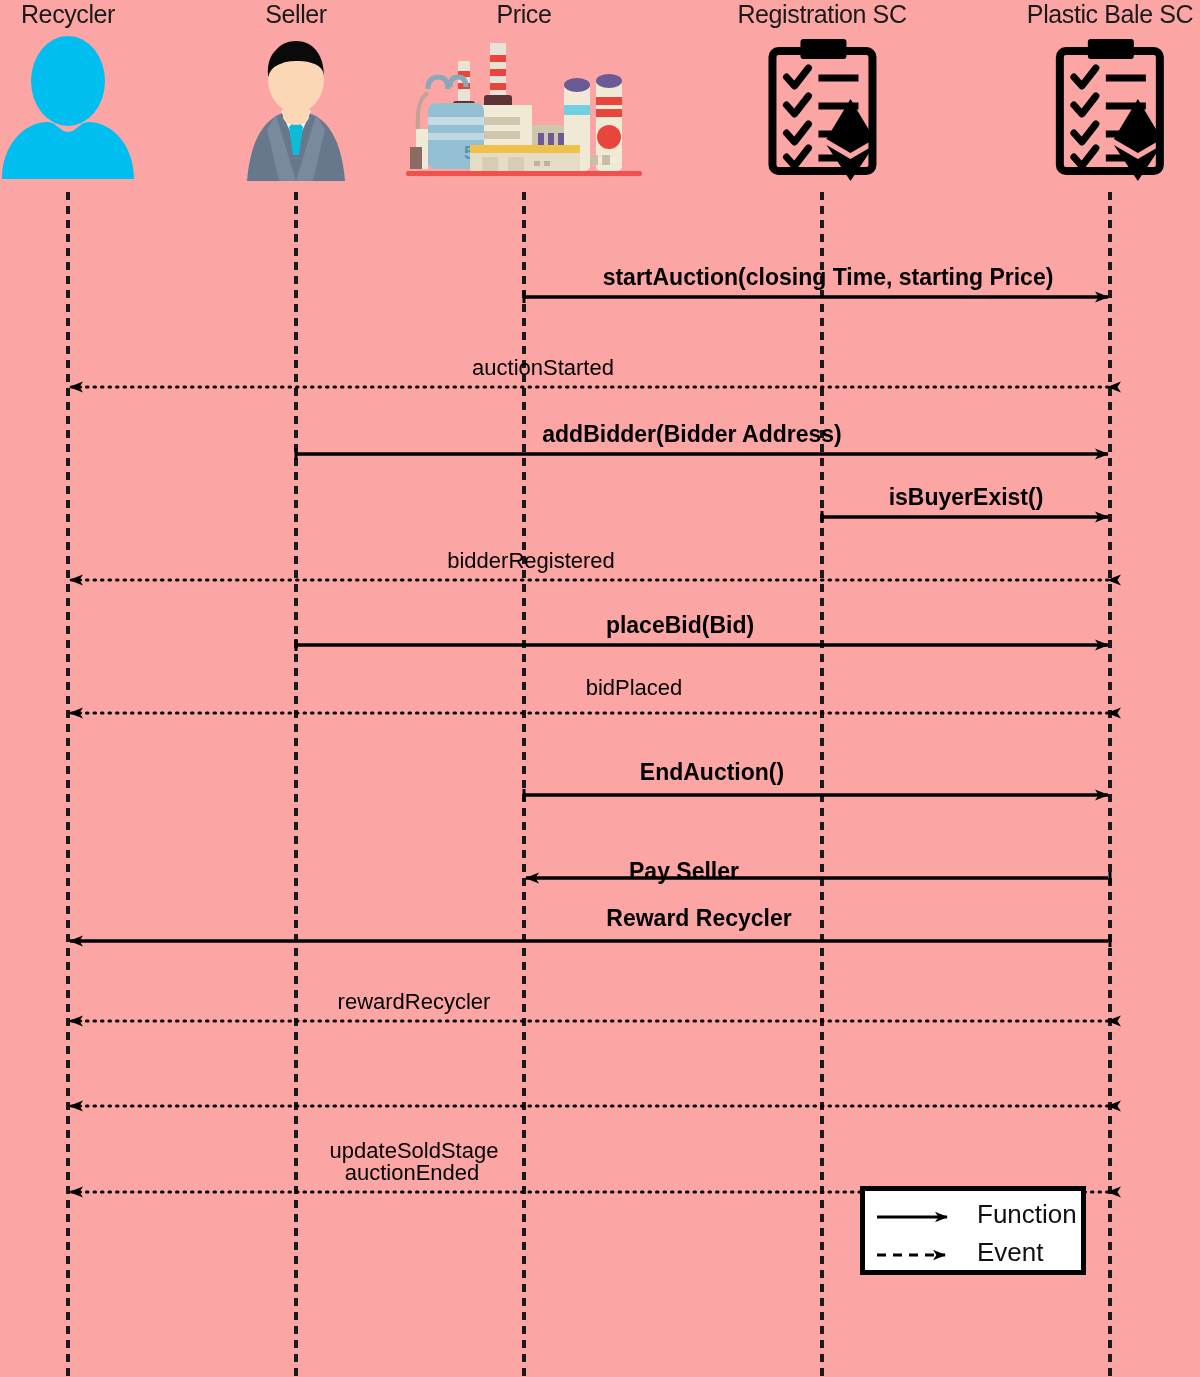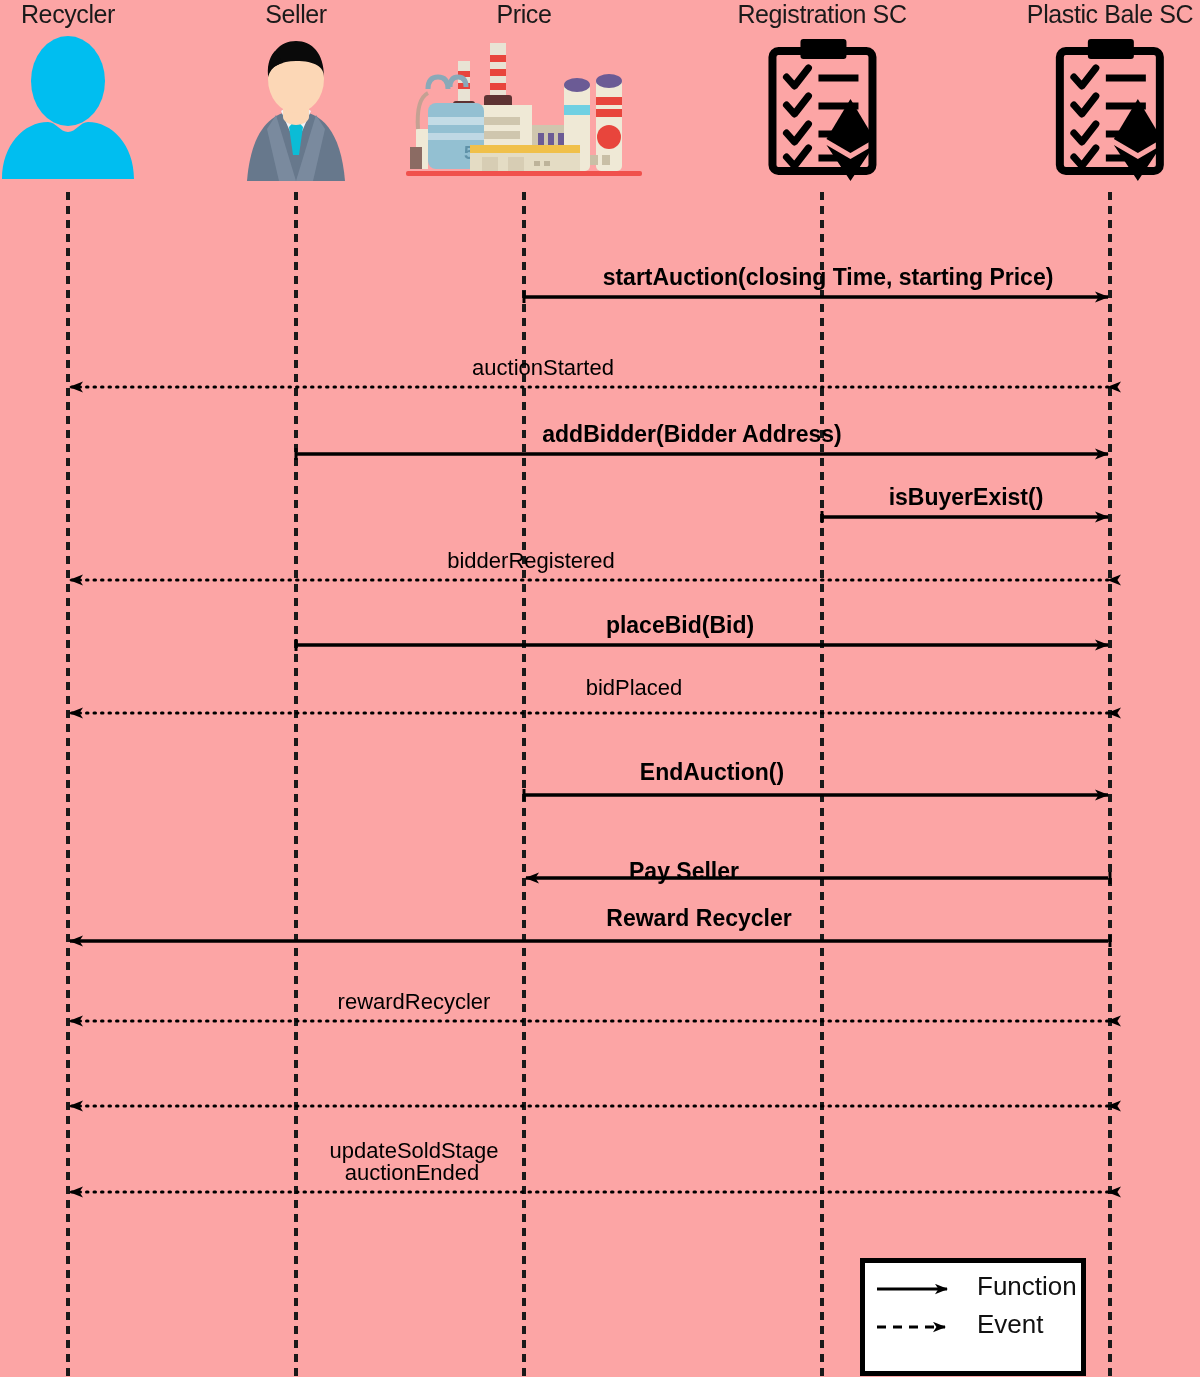--- a/index.html
+++ b/index.html
@@ -250,21 +250,21 @@
       <div class="msg-label fn" style="left: 648px; top: 638px; margin-left: 32px;">placeBid(Bid)</div>
       <div class="msg-label ev" style="left: 634px; top: 700px;">bidPlaced</div>
       <div class="msg-label fn" style="left: 712px; top: 785px;">EndAuction()</div>
       <div class="msg-label fn" style="left: 684px; top: 868px; margin-top: 16px;">Pay Seller</div>
       <div class="msg-label fn" style="left: 699px; top: 931px;">Reward Recycler</div>
       <div class="msg-label ev" style="left: 414px; top: 1014px; text-align: right;">rewardRecycler</div>
       <div class="msg-label ev" style="left: 414px; top: 1163px;">updateSoldStage</div>
       <div class="msg-label ev" style="left: 412px; top: 1185px;">auctionEnded</div>
     </div>
 
-  <div class="legend-box" id="legend-box" style="left: 860px; top: 1258px; width: 226px; height: 118px; text-align: center;">
+  <div class="legend-box" id="legend-box" style="left: 860px; top: 1186px; width: 226px; height: 89px; text-align: center;">
     <svg class="legend-svg" width="216" height="87" viewBox="0 0 216 87" style="position: absolute; left: 0px; top: 0px;">
       <defs>
         <marker id="lg-ah" markerWidth="13" markerHeight="11" refX="12" refY="5.5" orient="auto" markerUnits="userSpaceOnUse">
           <path d="M0,0.3 L13,5.5 L0,10.7 L3.4,5.5 Z" fill="#000000"></path>
         </marker>
       </defs>
       <line x1="12" y1="26" x2="82" y2="26" stroke="#000" stroke-width="3" marker-end="url(#lg-ah)"></line>
       <line x1="12" y1="64" x2="80" y2="64" stroke="#000" stroke-width="3" stroke-dasharray="9 7" marker-end="url(#lg-ah)"></line>
     </svg>
     <div class="legend-row" id="legend-row-function" style="left: 112px; top: 8px;">

